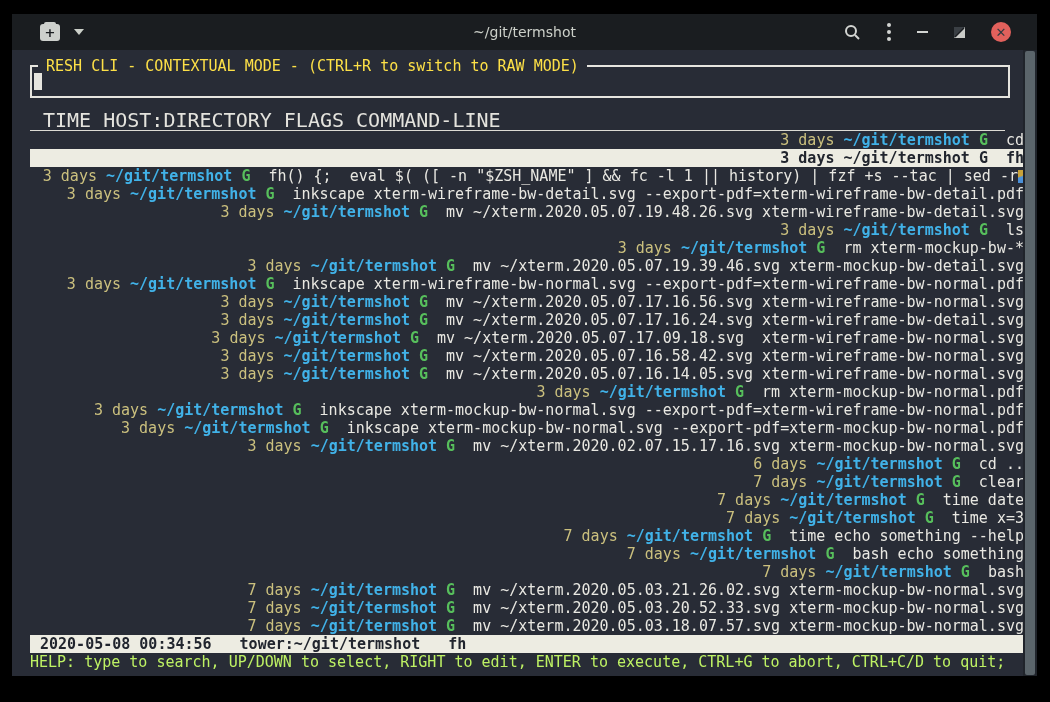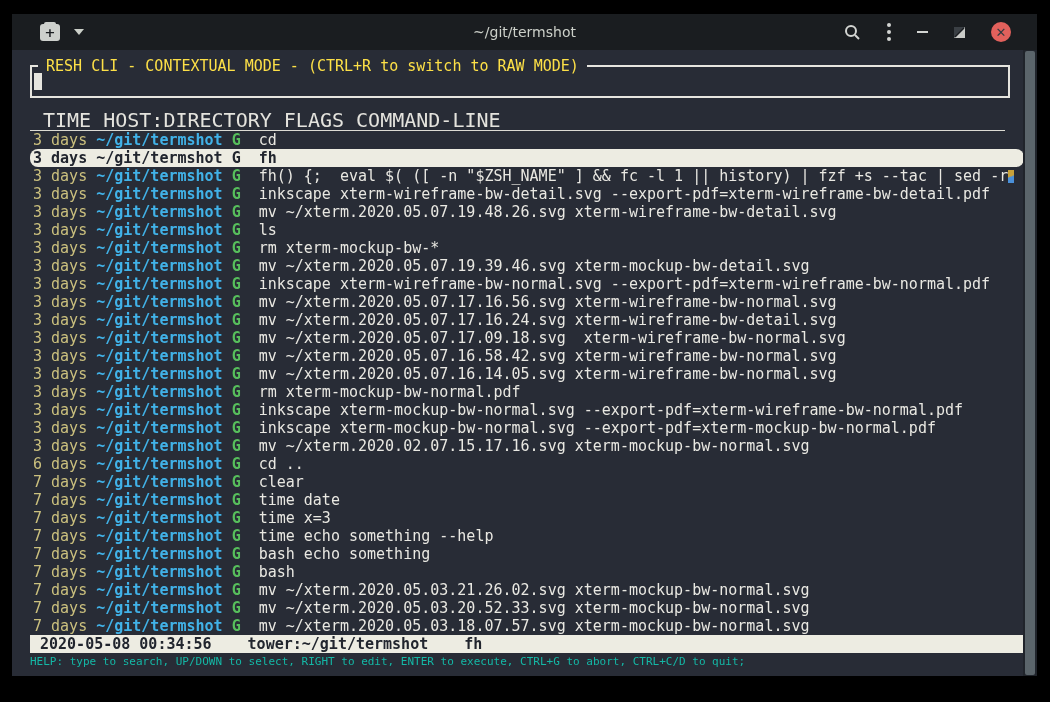--- a/index.html
+++ b/index.html
@@ -45,38 +45,38 @@
                    padding:0 8px; font-size:15px; color:#fde047; white-space:pre; }
   .cursor-block { position:absolute; left:2px; top:6px; width:8px; height:17px;
                   background:#e6e5df; }
 
   .table-header { margin:14px 16px 0 18px; width:975px; padding:0 0 2px 13px;
                   font-size:20px; line-height:16px; color:#e4e3dd;
                   border-bottom:1px solid #dcdbd3; white-space:pre; }
 
   .rows { margin-left:18px; width:994px; }
   .row { height:18px; line-height:18px; padding-left:3px; white-space:pre;
-         overflow:hidden; }
+         overflow:hidden;text-align:right; }
   .row span { white-space:pre; }
   .row .t { color:#cbc07e; margin-right:9px; }
   .row .d { color:#41b2e8; font-weight:bold; margin-right:9px; }
   .row .f { color:#57bf5c; font-weight:bold; margin-right:18px; }
   .row .c { color:#e9e8e2; }
-  .row.selected { background:#edece2;border-radius:8px; }
+  .row.selected { background:#edece2; }
   .row.selected .t, .row.selected .d, .row.selected .f, .row.selected .c
       { color:#21252e; font-weight:bold; }
   .trunc-mark { display:inline-block; width:6px; height:13px; vertical-align:-2px;
                 background:linear-gradient(160deg,#c9a23a 45%,#4a90d9 55%); }
 
   .status-bar { margin-left:18px; width:994px; height:18px; line-height:18px;
                 background:#edece2; color:#21252e; font-weight:bold; font-size:15px;
                 padding-left:10px; white-space:pre; }
-  .status-bar .gap { margin-left:36px;text-align:right; }
-  .help-line { margin-left:18px; height:18px; line-height:18px; font-size:11px;
-               color:#14b8a6; white-space:pre; }
+  .status-bar .gap { margin-left:28px;text-align:right; }
+  .help-line { margin-left:18px; height:18px; line-height:18px; font-size:15px;
+               color:#bef264; white-space:pre; }
 </style>
 </head>
 <body>
 
 <div class="window">
 
   <div class="titlebar">
     <div class="tb-left">
       <span class="newtab-btn">
         <span class="newtab-plus">+</span>

